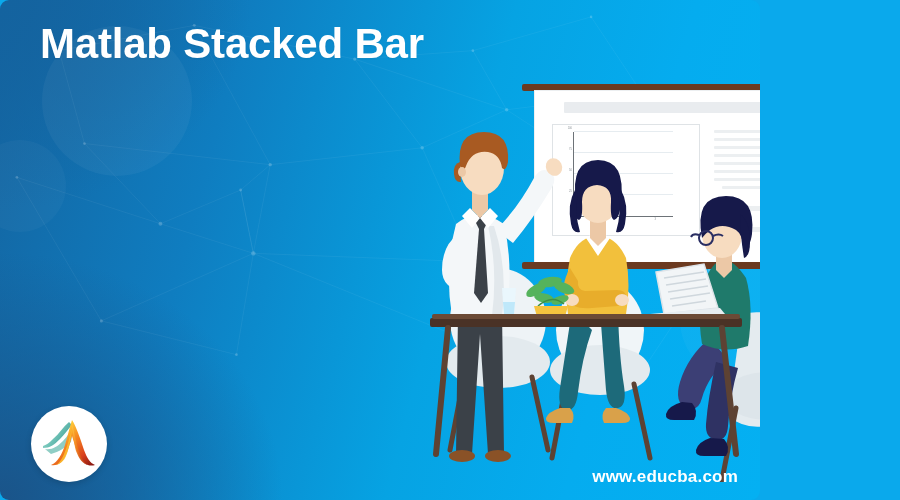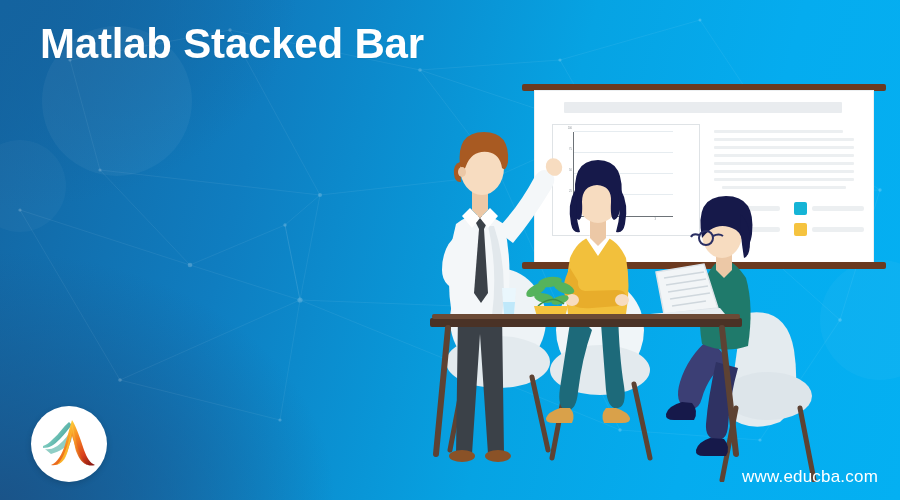--- a/index.html
+++ b/index.html
@@ -5,26 +5,27 @@
   * { margin:0; padding:0; box-sizing:border-box; }
   html,body { width:900px; height:500px; overflow:hidden; }
   body {
     font-family: "Liberation Sans", sans-serif;
     background:#0aa9ec;
   }
 
   
   .banner {
     position:relative;
-    width:900px; height:500px;
+    width:760px; height:500px;
     overflow:hidden;
     background:
       radial-gradient(ellipse 60% 80% at 0% 100%, #1a5489 0%, rgba(26,84,137,0) 62%),
       radial-gradient(ellipse 55% 70% at 0% 0%, #14639f 0%, rgba(20,99,159,0) 60%),
       linear-gradient(105deg, #1464a0 0%, #0f7dc0 28%, #06a3e3 58%, #05acef 78%, #04b0f2 100%);
+    border-radius: 9px;
   }
 
   
   .netpattern {
     position:absolute; inset:0;
     opacity:.5;
     pointer-events:none;
   }
   .bg-blob {
     position:absolute;
@@ -59,21 +60,21 @@
     border-radius:50%;
     box-shadow:0 2px 6px rgba(0,0,0,.16);
   }
   .logo-svg { position:absolute; left:11px; top:12px; }
 
   
   .site-url {
     position:absolute; right:22px; bottom:13px;
     color:#ffffff;
     font-size:17px;
-    font-weight:normal;
+    font-weight:bold;
     letter-spacing:.2px;
   }
 
   
   .illustration {
     position:absolute;
     left:410px; top:62px;
     width:470px; height:420px;
   }
 

